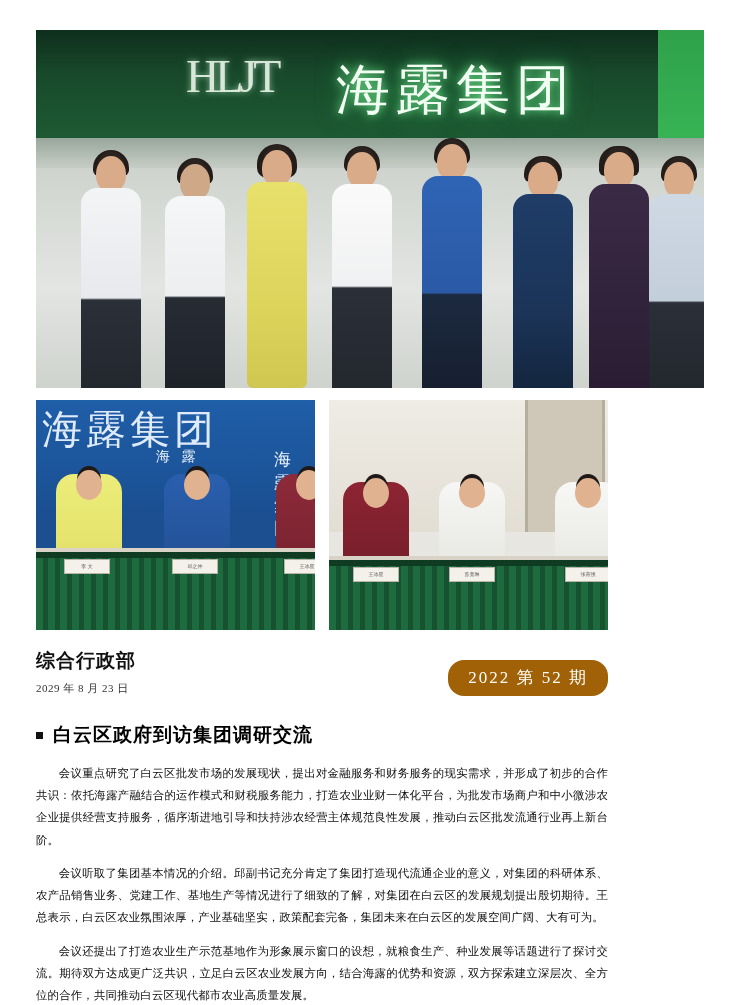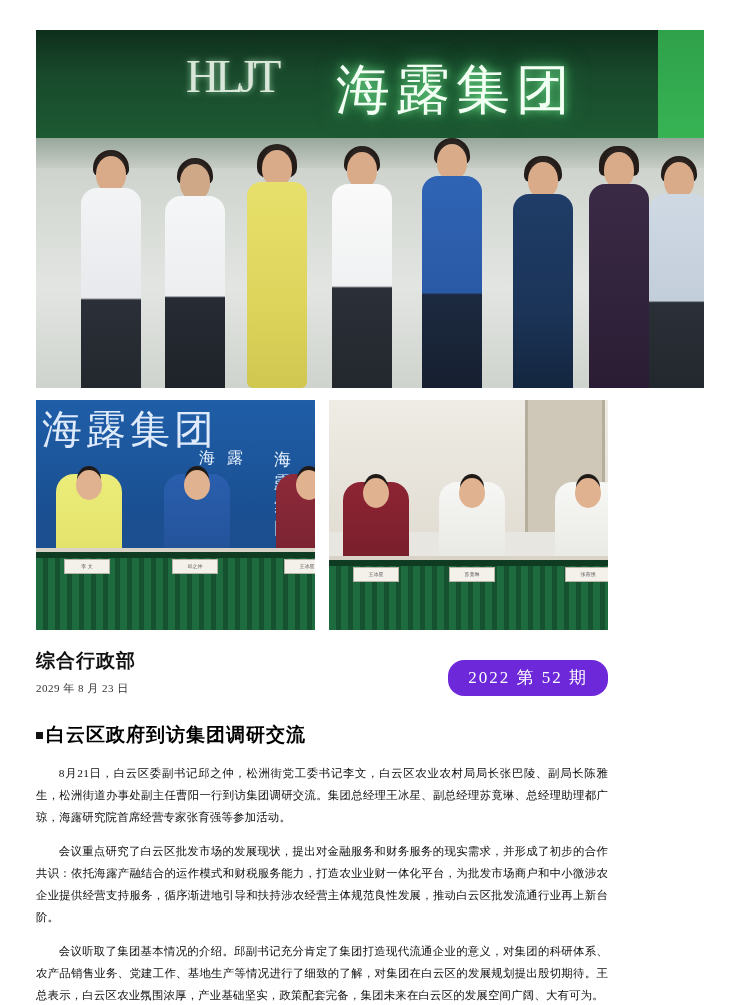--- a/index.html
+++ b/index.html
@@ -130,21 +130,21 @@
     position: absolute; left: 0; top: 0; width: 100%; height: 118px;
     background: linear-gradient(180deg, #1f5ea8 0%, #1a4f91 100%);
   }
   .wall-text {
     position: absolute;
     color: #eaf3ff;
     font-family: "Liberation Serif", serif;
     letter-spacing: 4px;
   }
   .wt1 { left: 6px; top: 2px; font-size: 40px; opacity: .95; }
-  .wt2 { left: 120px; top: 48px; font-size: 16px; margin-left: 43px; }
+  .wt2 { left: 120px; top: 48px; font-size: 14px; }
   .wt3 { left: 238px; top: 48px; font-size: 17px; }
   .table-front {
     position: absolute; left: 0; bottom: 0; width: 100%; height: 72px;
     background: repeating-linear-gradient(90deg, #1d6b3e 0px, #1d6b3e 7px, #16522f 7px, #16522f 12px);
     border-top: 6px solid #0f3b22;
   }
   .table-top {
     position: absolute; left: 0; bottom: 72px; width: 100%; height: 10px;
     background: #d8d3c6;
   }
@@ -203,36 +203,36 @@
     letter-spacing: 1px;
   }
   .date {
     font-family: "Liberation Serif", serif;
     font-size: 11px;
     color: #333;
     margin-top: 7px;
     letter-spacing: .5px;
   }
   .issue-badge {
-    background: #6d28d9;
+    background: #a16207;
     color: #fff;
     font-family: "Liberation Serif", serif;
     font-size: 17px;
     padding: 6px 20px 7px 20px;
     border-radius: 16px;
     letter-spacing: 2px;
     white-space: nowrap;
   }
 
   
   .headline-row {
     margin-top: 26px;
     display: flex;
     align-items: center;
-    gap: 3px;
+    gap: 10px;
   }
   .bullet-sq {
     width: 7px; height: 7px;
     background: #111;
     flex: none;
   }
   .headline {
     font-family: "Liberation Serif", serif;
     font-size: 19px;
     font-weight: bold;
@@ -363,20 +363,19 @@
     </div>
     <div class="issue-badge">2022  第 52 期</div>
   </div>
 
   <div class="headline-row">
     <span class="bullet-sq"></span>
     <span class="headline">白云区政府到访集团调研交流</span>
   </div>
 
   <div class="body-copy">
-    <p>8月21日，白云区委副书记邱之仲，松洲街党工委书记李文，白云区农业农村局局长张巴陵、副局长陈雅生，松洲街道办事处副主任曹阳一行到访集团调研交流。集团总经理王冰星、副总经理苏竟琳、总经理助理都广琼，海露研究院首席经营专家张育强等参加活动。</p>
     <p>会议重点研究了白云区批发市场的发展现状，提出对金融服务和财务服务的现实需求，并形成了初步的合作共识：依托海露产融结合的运作模式和财税服务能力，打造农业业财一体化平台，为批发市场商户和中小微涉农企业提供经营支持服务，循序渐进地引导和扶持涉农经营主体规范良性发展，推动白云区批发流通行业再上新台阶。</p>
     <p>会议听取了集团基本情况的介绍。邱副书记充分肯定了集团打造现代流通企业的意义，对集团的科研体系、农产品销售业务、党建工作、基地生产等情况进行了细致的了解，对集团在白云区的发展规划提出殷切期待。王总表示，白云区农业氛围浓厚，产业基础坚实，政策配套完备，集团未来在白云区的发展空间广阔、大有可为。</p>
     <p>会议还提出了打造农业生产示范基地作为形象展示窗口的设想，就粮食生产、种业发展等话题进行了探讨交流。期待双方达成更广泛共识，立足白云区农业发展方向，结合海露的优势和资源，双方探索建立深层次、全方位的合作，共同推动白云区现代都市农业高质量发展。</p>
 
   </div>
 
 </div>
 
 </body></html>

